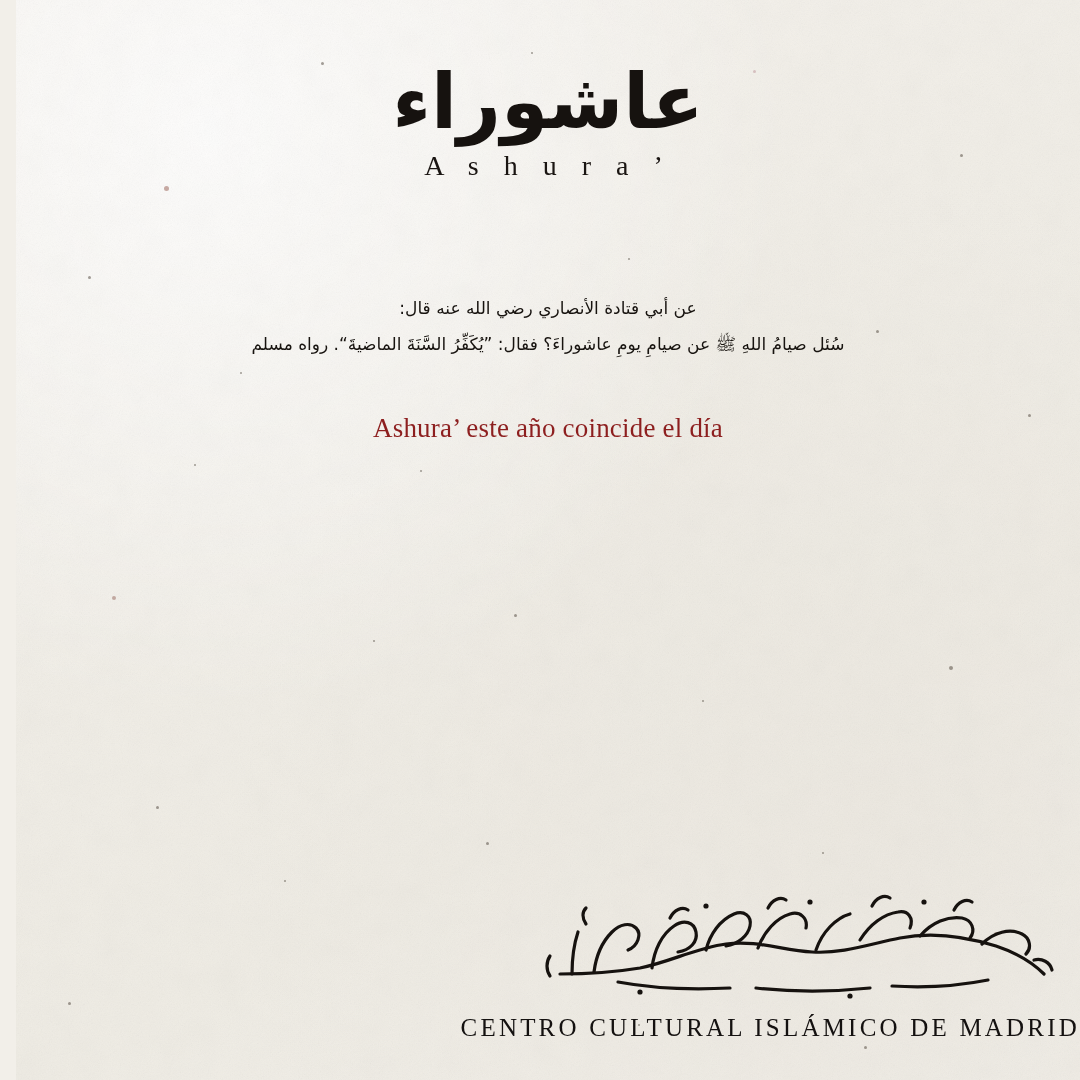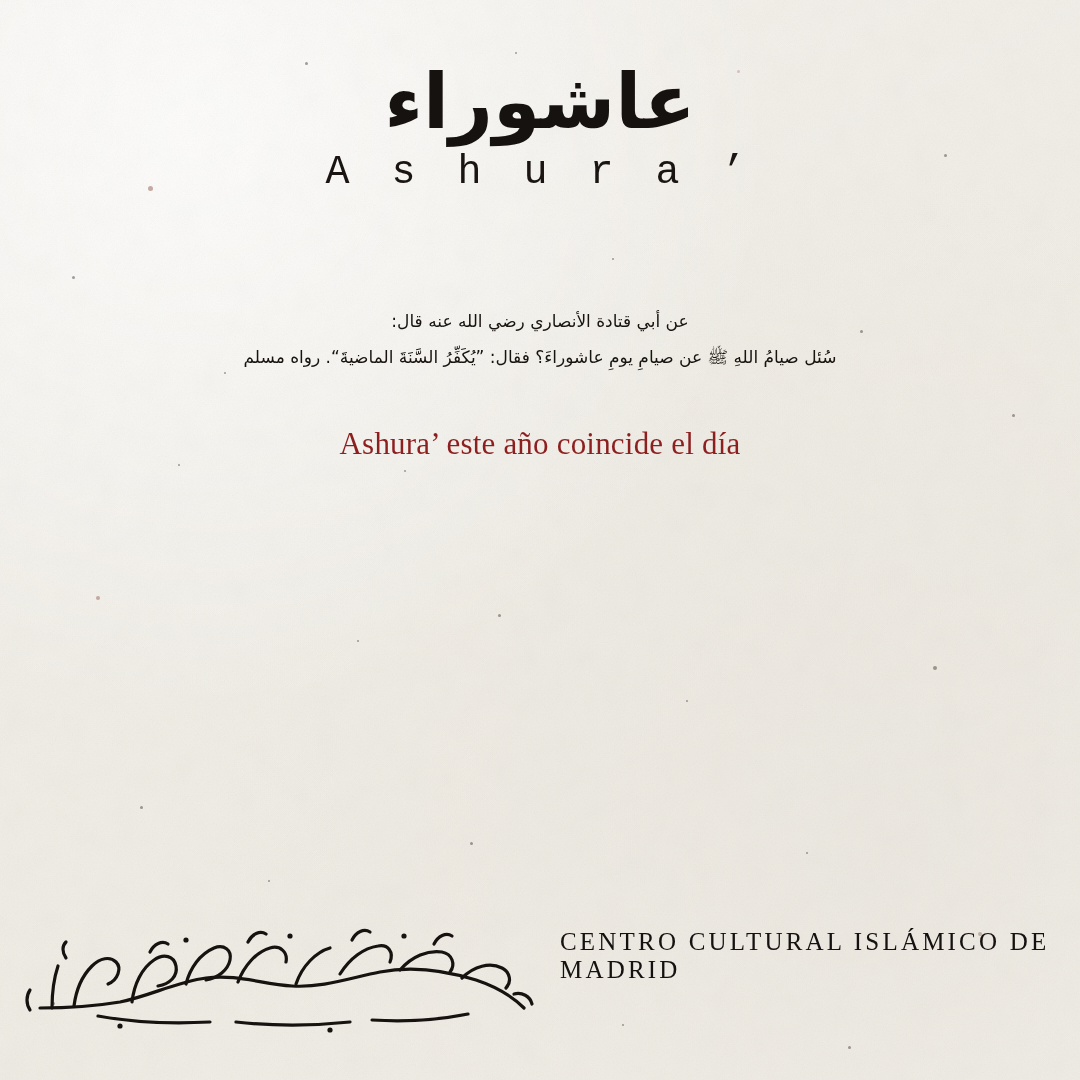--- a/index.html
+++ b/index.html
@@ -17,20 +17,21 @@
 
   
   .poster {
     position: absolute;
     inset: 0;
     background-color: #f3f0ea;
     background-image:
       radial-gradient(circle at 18% 12%, rgba(255,255,255,0.85) 0%, rgba(255,255,255,0) 45%),
       radial-gradient(circle at 82% 78%, rgba(236,232,224,0.9) 0%, rgba(236,232,224,0) 55%),
       linear-gradient(155deg, #f6f3ee 0%, #f1eee7 38%, #efece4 68%, #f3f0ea 100%);
+    margin-left: 16px;
   }
   .grain {
     position: absolute;
     inset: 0;
     pointer-events: none;
     opacity: .55;
   }
   .specks {
     position: absolute;
     inset: 0;
@@ -58,24 +59,24 @@
     font-family: "DejaVu Sans", sans-serif;
     font-size: 76px;
     line-height: 1.1;
     color: #16120f;
     direction: rtl;
     font-weight: 700;
     letter-spacing: 0px;
   }
   .title-lat {
     margin-top: 6px;
-    font-size: 40px;
+    font-size: 28px;
     letter-spacing: 9px;
     color: #1a1512;
-    font-family: Liberation Mono, monospace;
+    font-family: Liberation Serif, serif;
   }
 
   .hadith-ar {
     margin-top: 108px;
     width: 860px;
     font-family: "DejaVu Sans", sans-serif;
     font-size: 17px;
     line-height: 2.15;
     color: #17130f;
     direction: rtl;
@@ -84,21 +85,21 @@
   .hadith-es {
     margin-top: 38px;
     width: 960px;
     font-size: 29px;
     line-height: 1.52;
     color: #14100d;
   }
 
   .coincide {
     margin-top: 50px;
-    font-size: 31px;
+    font-size: 27px;
     color: #8d1f1f;
     letter-spacing: .2px;
     text-align: right;
   }
   .date {
     margin-top: 8px;
     font-size: 42px;
     font-weight: 700;
     color: #100d0b;
     letter-spacing: .5px;
@@ -112,22 +113,22 @@
     color: #8d2020;
   }
 
   
   .logo-wrap {
     position: absolute;
     left: 0;
     right: 0;
     bottom: 38px;
     display: flex;
-    flex-direction: row;
-    align-items: flex-start;
+    flex-direction: column;
+    align-items: flex-end;
   }
   .logo-mark {
     position: relative;
     height: 120px;
     width: 560px;
     display: flex;
     align-items: center;
     justify-content: center;
   }
   .logo-name {

